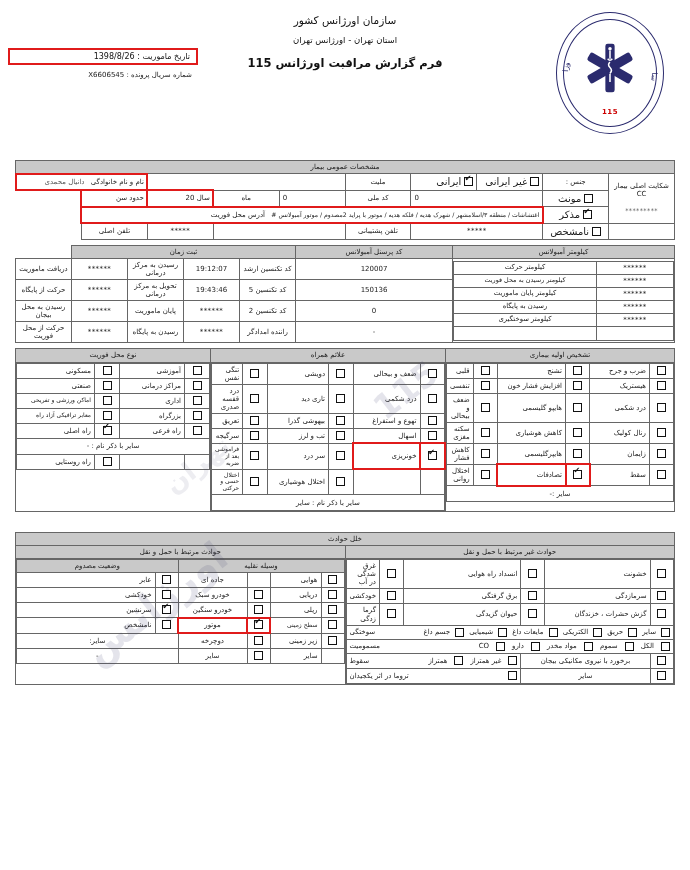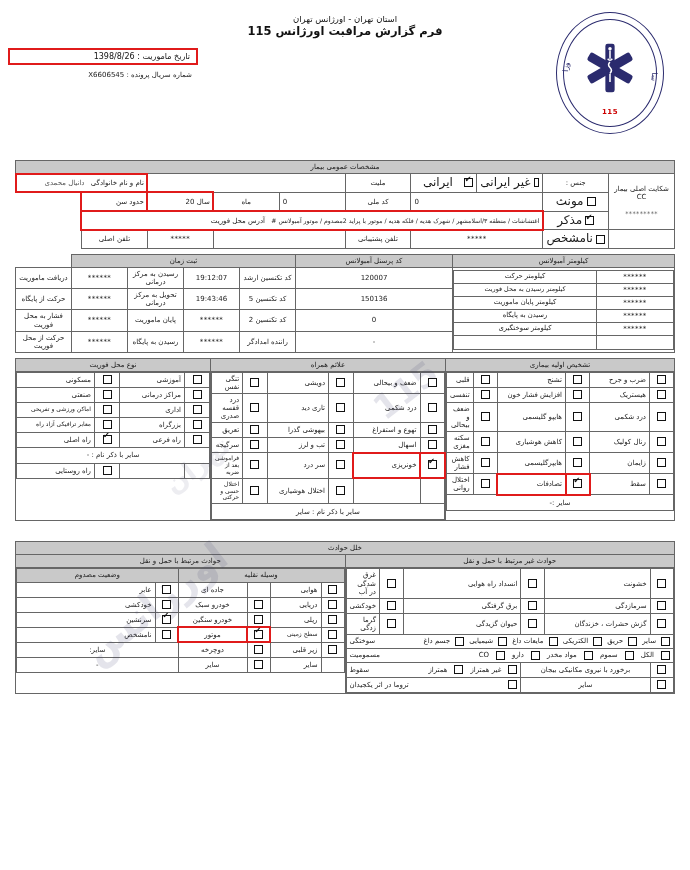--- a/index.html
+++ b/index.html
@@ -27,21 +27,21 @@
   .logo .num{
     position:absolute;left:50%;bottom:18px;transform:translateX(-50%);
     color:#c00;font-size:7px;font-weight:bold;letter-spacing:.5px;
   }
   .logo .arc{
     position:absolute;left:0;top:0;width:108px;height:122px;
     font-size:4.4px;color:#2b2b6e;
   }
   .titles{position:absolute;left:0;right:0;top:14px;text-align:center;}
   .titles .t1{font-size:10.5px;color:#111;margin-bottom:9px;letter-spacing:.2px;}
-  .titles .t2{font-size:8.5px;color:#111;}
+  .titles .t2{font-size:8.5px;color:#111;margin-bottom:11px;}
   .titles .t3{font-size:11.5px;color:#111;font-weight:bold;}
 
   .hdr-right{position:absolute;left:8px;top:48px;width:190px;text-align:left;}
   .hdr-line{font-size:8px;color:#111;padding:2px 6px;white-space:nowrap;text-align:right;}
   .boxed{border:2.2px solid #e01b1b;display:block;margin-bottom:4px;}
   .hdr-plain{padding:2px 6px;margin-bottom:4px;text-align:right;}
 
   
   table{border-collapse:collapse;}
   .tbl{width:660px;margin:0 auto;table-layout:fixed;}
@@ -62,21 +62,21 @@
   
   .cb{
     display:inline-block;width:7px;height:7px;border:1.1px solid #111;
     background:#fff;position:relative;vertical-align:-1px;
   }
   .cb.on::after{
     content:"✔";position:absolute;left:-0.5px;top:-3.5px;
     font-size:8px;color:#111;line-height:1;font-family:"DejaVu Sans",sans-serif;
   }
   .ck-row{white-space:nowrap;display:flex;align-items:center;gap:3px;}
-  .ck-row .lbl{flex:1;text-align:center;font-size:12px;}
+  .ck-row .lbl{flex:1;text-align:right;font-size:10px;}
 
   
   .redbox{outline:2.2px solid #e01b1b;outline-offset:-1px;}
   .redcell{position:relative;}
 
   
   .addr{font-size:6.2px;white-space:nowrap;overflow:hidden;}
 
   
   .wm{
@@ -127,20 +127,21 @@
         <text font-size="7.6" fill="#2b2b6e" font-family="DejaVu Sans">
           <textPath href="#arcTop" startOffset="8%">وزارت بهداشت ، درمان و آموزش پزشکی</textPath>
         </text>
         <text font-size="7.6" fill="#2b2b6e" font-family="DejaVu Sans">
           <textPath href="#arcBot" startOffset="6%">سازمان اورژانس کشور مرکز مدیریت حوادث و فوریت</textPath>
         </text>
       </svg>
     </div>
 
     <div class="titles">
+      <div class="t1">سازمان اورژانس کشور</div>
       <div class="t2">استان تهران - اورژانس تهران</div>
       <div class="t3">فرم گزارش مراقبت اورژانس 115</div>
     </div>
 
     <div class="hdr-right">
       <div class="boxed">
         <div class="hdr-line">
           <span>تاریخ ماموریت :</span>
           <span>1398/8/26</span>
         </div>
@@ -284,21 +285,21 @@
       <td class="ctr">تحویل به مرکز درمانی</td>
       <td class="ctr stars">******</td>
       <td class="ctr">حرکت از پایگاه</td>
     </tr>
     <tr>
       <td class="ctr">0</td>
       <td class="ctr">کد تکنسین 2</td>
       <td class="ctr stars">******</td>
       <td class="ctr">پایان ماموریت</td>
       <td class="ctr stars">******</td>
-      <td class="ctr">فشار به محل فوریت</td>
+      <td class="ctr">رسیدن به محل بیجان</td>
     </tr>
     <tr>
       <td class="ctr">-</td>
       <td class="ctr">راننده امدادگر</td>
       <td class="ctr stars">******</td>
       <td class="ctr">رسیدن به پایگاه</td>
       <td class="ctr stars">******</td>
       <td class="ctr">حرکت از محل فوریت</td>
     </tr>
   </tbody>
@@ -617,21 +618,21 @@
           <tr>
             <td style="border:0.8px solid #666" class="ctr" rowspan="1"><span class="cb"></span></td>
             <td style="border:0.8px solid #666;font-size:6px" class="rgt">سطح زمینی</td>
             <td class="redbox ctr" style="border:0.8px solid #666"><span class="cb on"></span></td>
             <td class="redbox ctr" style="border:0.8px solid #666">موتور</td>
             <td style="border:0.8px solid #666" class="ctr"><span class="cb"></span></td>
             <td style="border:0.8px solid #666" class="rgt">نامشخص</td>
           </tr>
           <tr>
             <td style="border:0.8px solid #666" class="ctr"><span class="cb"></span></td>
-            <td style="border:0.8px solid #666" class="rgt">زیر قلبی</td>
+            <td style="border:0.8px solid #666" class="rgt">زیر زمینی</td>
             <td style="border:0.8px solid #666" class="ctr"><span class="cb"></span></td>
             <td style="border:0.8px solid #666" class="ctr">دوچرخه</td>
             <td style="border:0.8px solid #666" class="ctr" colspan="2">سایر:</td>
           </tr>
           <tr>
             <td style="border:0.8px solid #666" class="ctr"></td>
             <td style="border:0.8px solid #666" class="rgt">سایر</td>
             <td style="border:0.8px solid #666" class="ctr"><span class="cb"></span></td>
             <td style="border:0.8px solid #666" class="ctr">سایر</td>
             <td style="border:0.8px solid #666" class="ctr" colspan="2">-</td>

